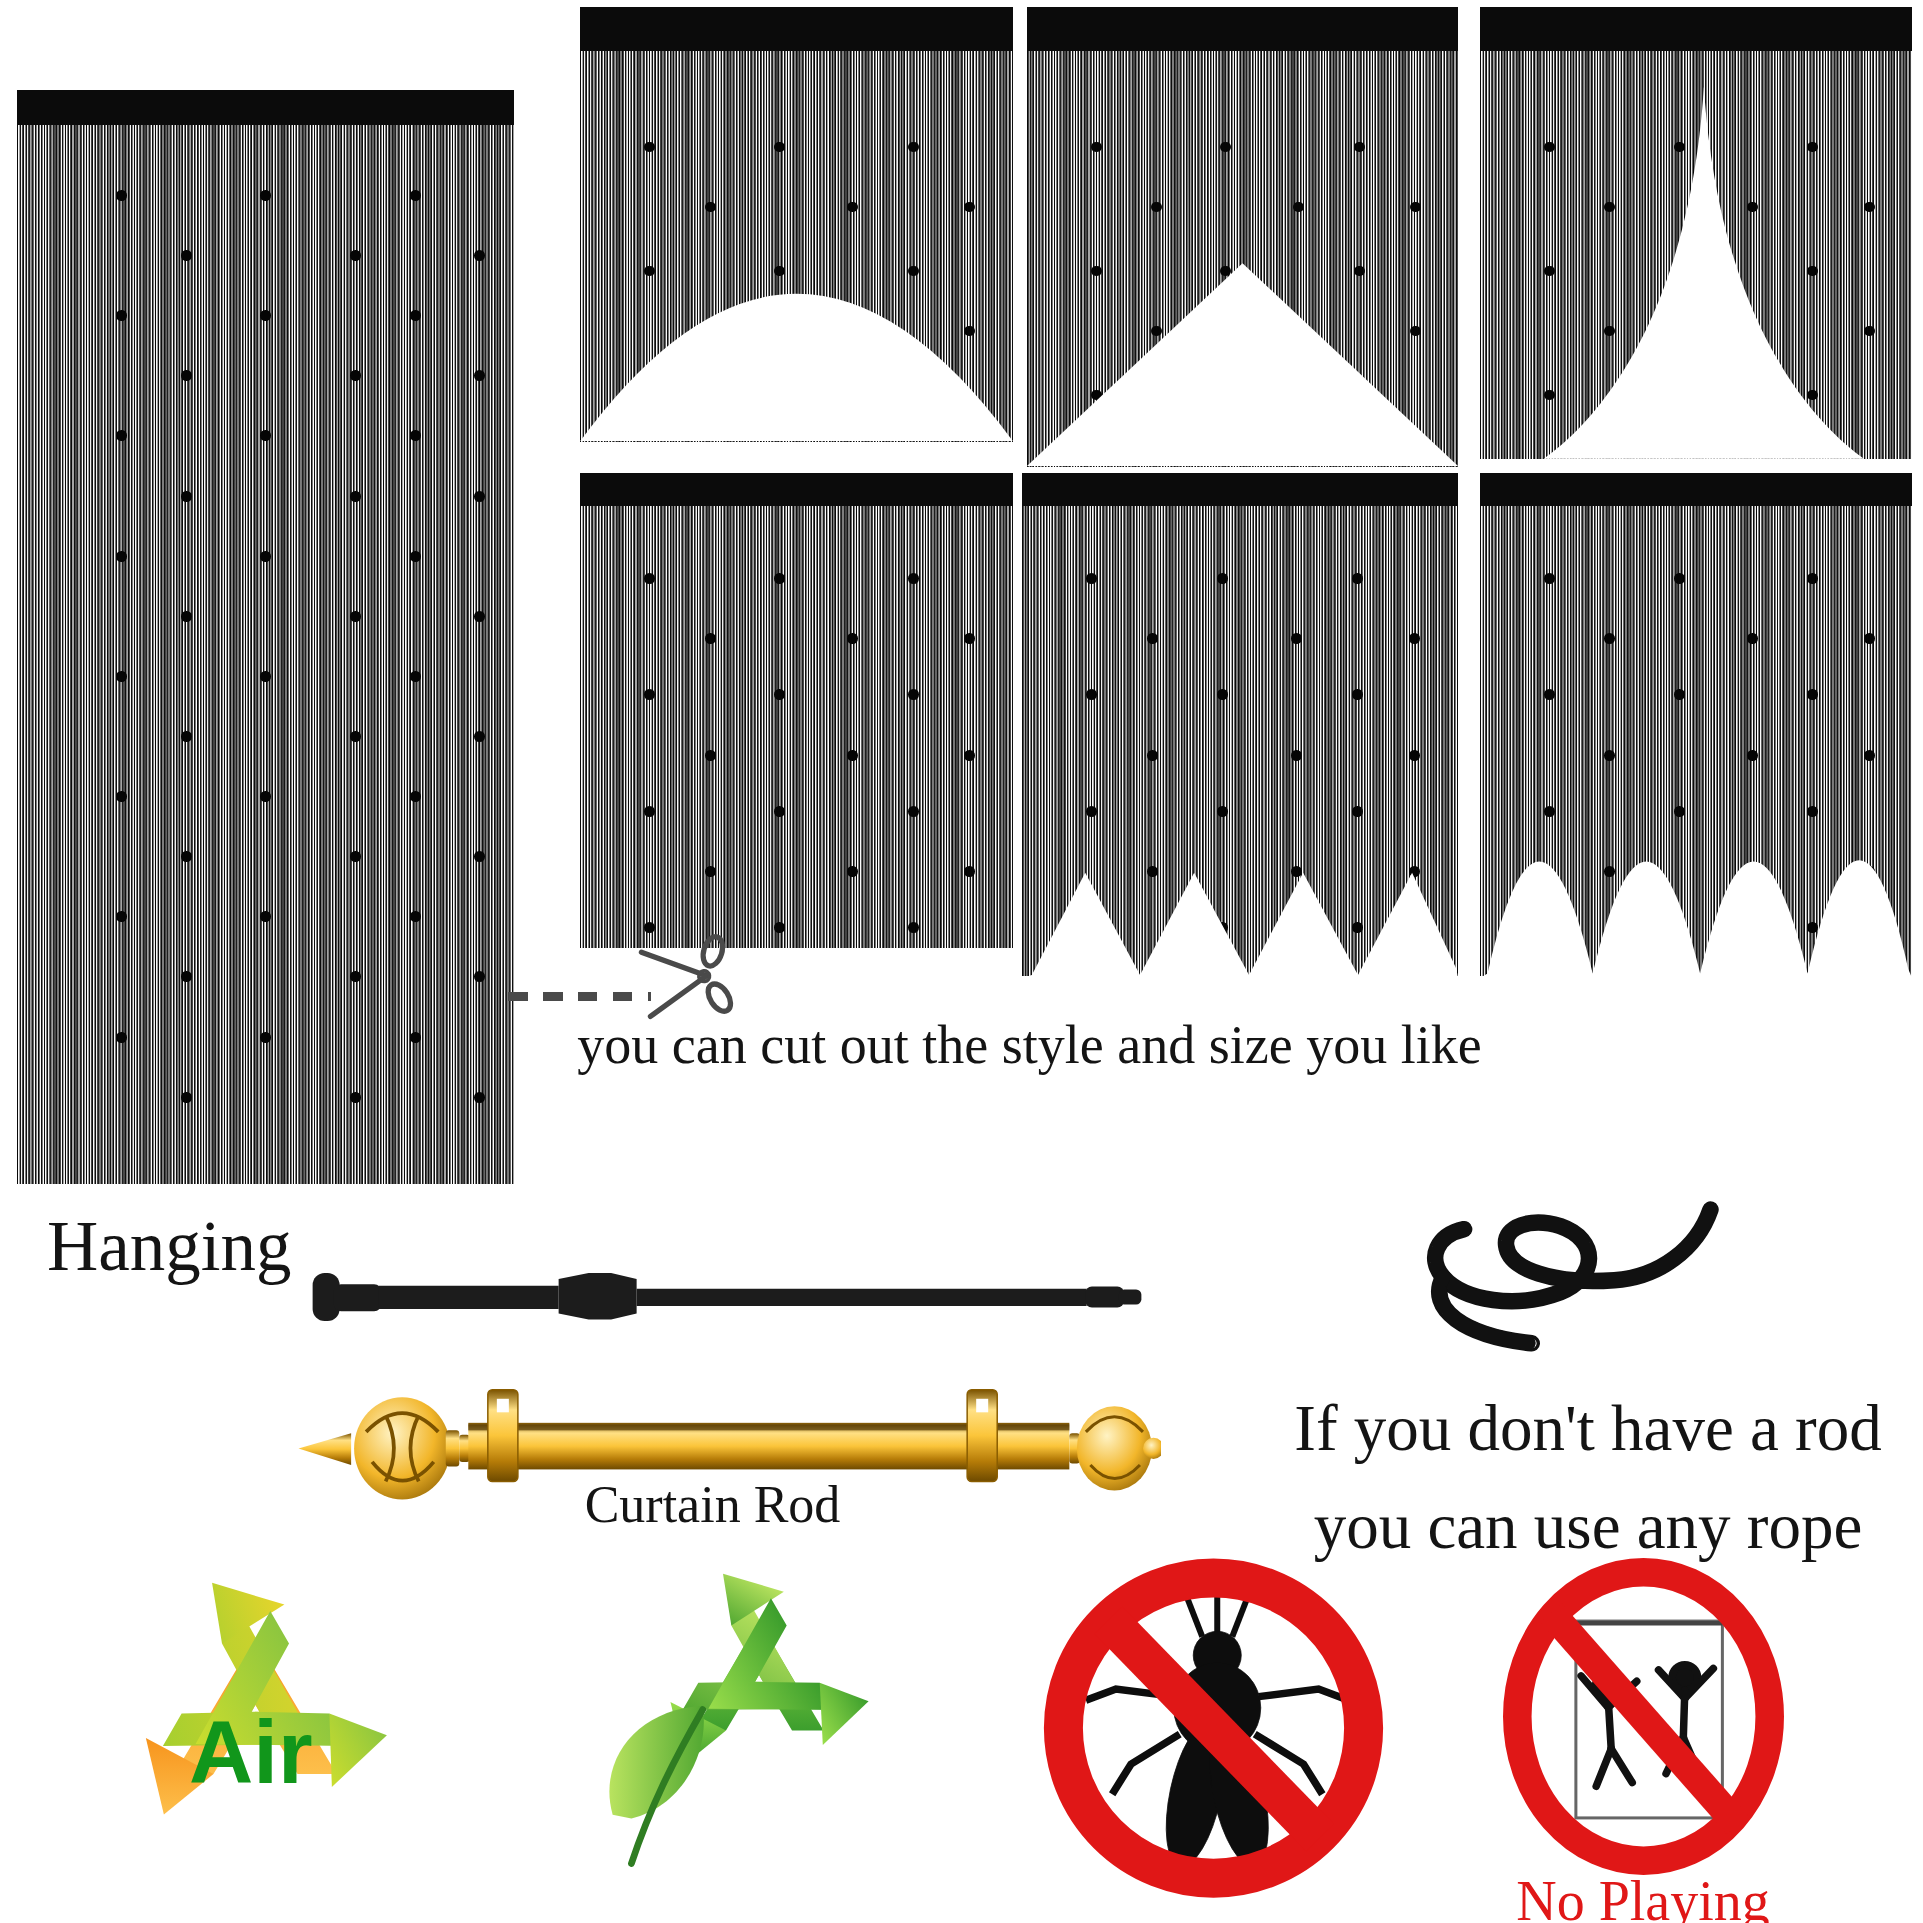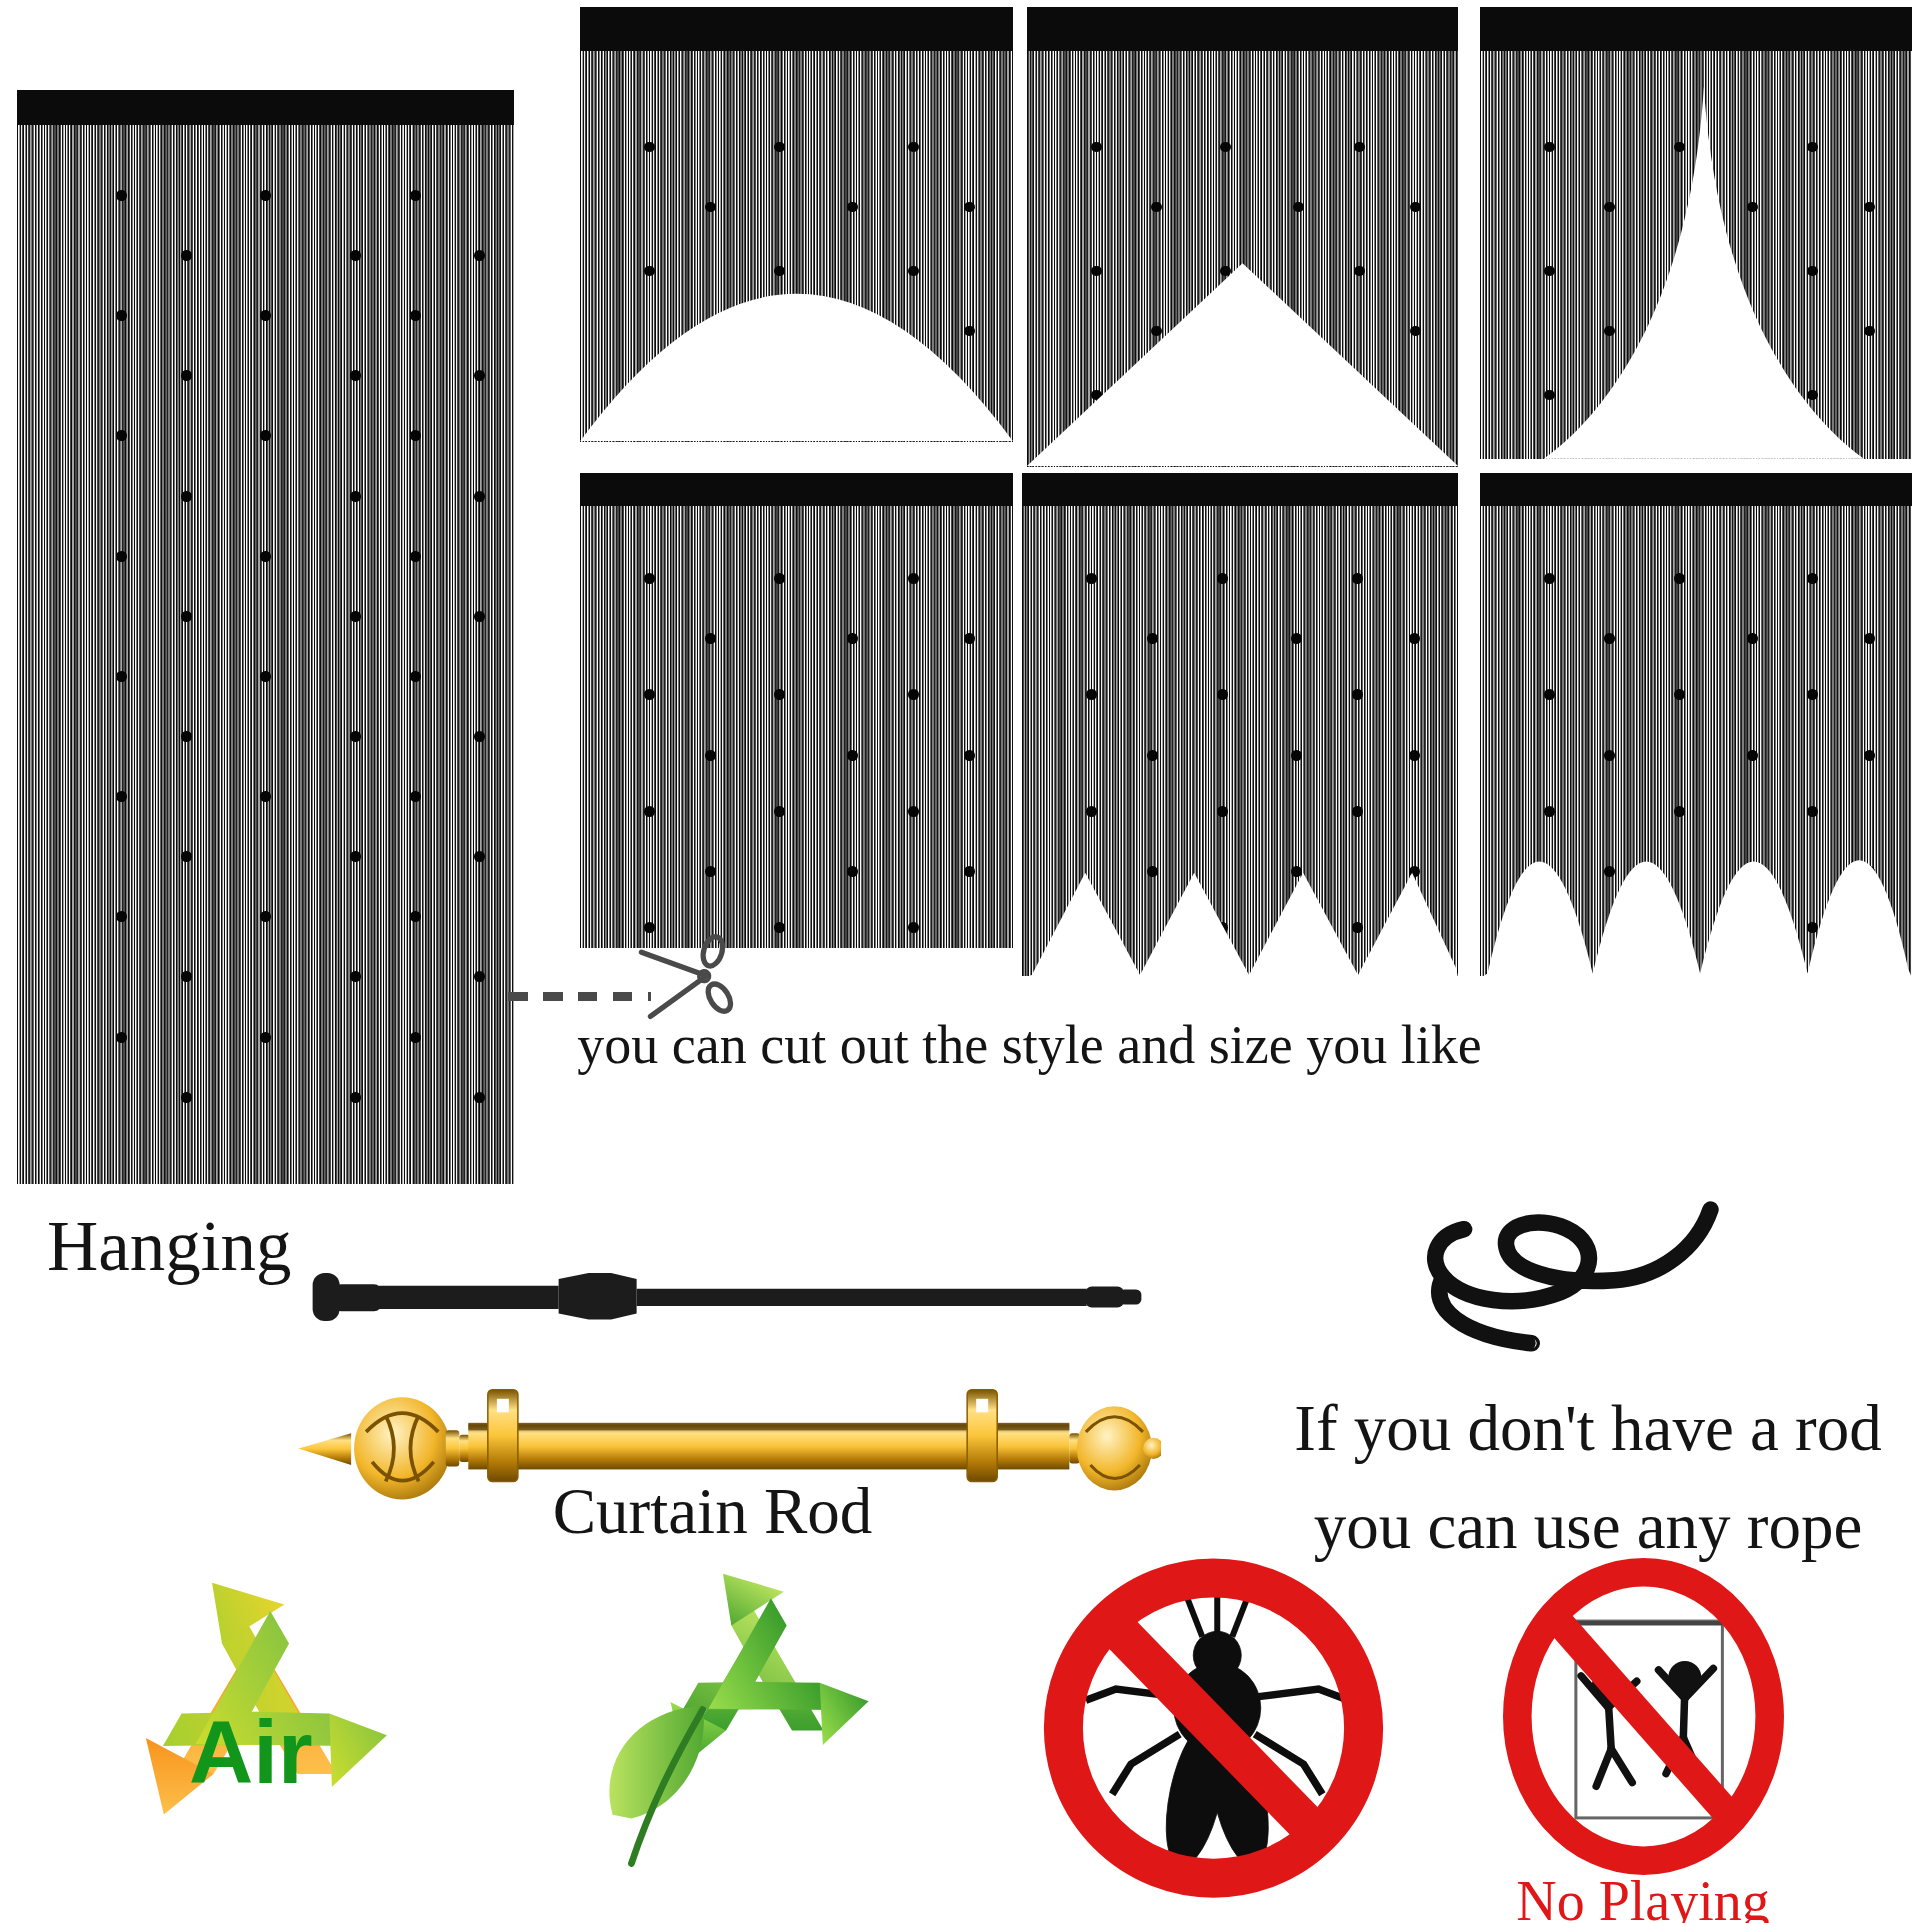--- a/index.html
+++ b/index.html
@@ -297,21 +297,21 @@
     <g>
       <rect x="892" y="14" width="40" height="122" rx="6" fill="url(#linGold)" stroke="#8a5d00" stroke-width="2"></rect>
       <rect x="904" y="26" width="16" height="18" fill="#ffffff"></rect>
     </g>
     <rect x="1028" y="72" width="14" height="40" rx="4" fill="url(#linGold)"></rect>
     <ellipse cx="1088" cy="92" rx="50" ry="56" fill="url(#radGold)"></ellipse>
     <path d="M1050,70 Q1088,30 1126,70 M1056,114 Q1088,150 1122,114" stroke="#7a5200" stroke-width="4" fill="none"></path>
     <circle cx="1140" cy="92" r="14" fill="url(#radGold)"></circle>
   </svg>
 
-  <div class="cap ctr" style="left:337px;top:1476px;width:751px;font-size:65px;">Curtain Rod</div>
+  <div class="cap ctr" style="left:337px;top:1476px;width:751px;font-size:52px;">Curtain Rod</div>
 
   <svg class="abs" style="left:1374px;top:1196px;" width="353" height="173" viewBox="0 0 470 230">
     <g fill="none" stroke-linecap="round">
       <g stroke="#111111" stroke-width="22">
         <path d="M448,18 C430,70 380,108 320,112 C240,118 180,98 176,66 C172,40 210,28 248,40 C300,58 298,108 248,128 C190,150 120,140 92,108 C70,82 84,52 120,44"></path>
         <path d="M92,108 C70,150 120,186 210,196"></path>
       </g>
       <g stroke="#ffffff" stroke-width="13">
         <path d="M448,18 C430,70 380,108 320,112 C240,118 180,98 176,66 C172,40 210,28 248,40 C300,58 298,108 248,128 C190,150 120,140 92,108 C70,82 84,52 120,44"></path>
         <path d="M92,108 C70,150 120,186 210,196"></path>

